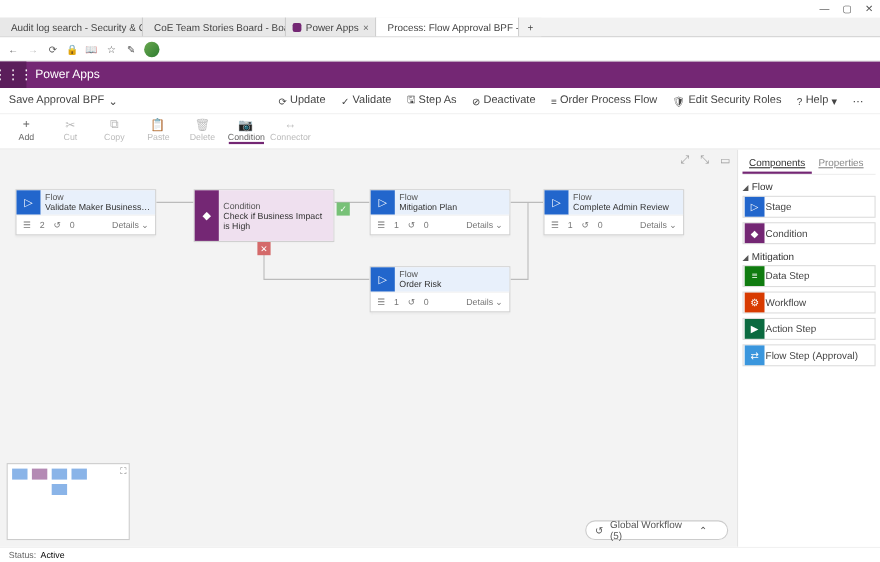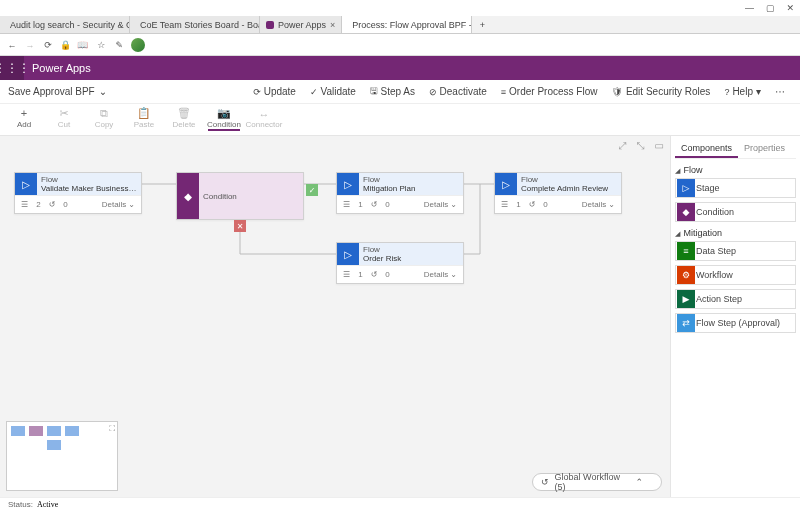--- a/index.html
+++ b/index.html
@@ -76,36 +76,36 @@
 .mm-blue { background: #8ab4e8; }
 .mm-purple { background: #b48ab4; }
 .minimap .exp { position: absolute; top: 2px; right: 2px; font-size: 8px; color: #888; }
 
 
 .gw { position: absolute; right: 8px; bottom: 6px; background: #fff; border: 1px solid #ccc; border-radius: 10px; height: 18px; padding: 0 18px 0 8px; display: flex; align-items: center; gap: 6px; font-size: 9px; color: #555; width: 130px; }
 .gw .chev { margin-left: auto; }
 
 
 .sp-tabs { display: flex; font-size: 9px; border-bottom: 1px solid #eee; }
-.sp-tab { padding: 3px 6px; color: #888; }
+.sp-tab { padding: 3px 6px; color: #888; text-decoration: underline; }
 .sp-tab.active { color: #333; border-bottom: 2px solid #742774; }
 .sp-section { font-size: 9px; color: #333; margin: 6px 0 3px; }
 .sp-section::before { content: "◢"; font-size: 7px; margin-right: 3px; color: #555; transform: rotate(0); display: inline-block; }
 .comp { display: flex; align-items: center; height: 20px; border: 1px solid #ddd; margin-bottom: 4px; font-size: 9px; color: #444; }
 .comp .cic { width: 18px; height: 18px; display: flex; align-items: center; justify-content: center; color: #fff; margin: 1px; font-size: 9px; }
 .c-blue { background: #2266cc; }
 .c-purple { background: #742774; }
 .c-green { background: #107c10; }
 .c-orange { background: #d83b01; }
 .c-dgreen { background: #0b6a40; }
 .c-lblue { background: #3a96dd; }
 
 
 .statusbar { height: 14px; background: #fff; border-top: 1px solid #eee; font-size: 8px; color: #666; padding-left: 8px; display: flex; align-items: center; gap: 4px; }
-.statusbar .v { color: #000; font-family: Liberation Serif, serif; }
+.statusbar .v { color: #000; }
 </style>
 </head>
 <body>
 
 <div class="titlebar">
   <span>—</span>
   <span>▢</span>
   <span>✕</span>
 </div>
 <div class="tabs-row">
@@ -250,20 +250,21 @@
             <span>⌄</span>
           </span>
       </div>
     </div>
 
     <div class="stage" style="left:176px;top:36px;height:48px">
       <div class="stage-head" style="height:46px">
         <div class="stage-ic purple-ic">◆</div>
         <div class="stage-tx light-purple">
             <span class="t1">Condition</span>
+            <span class="t2" style="white-space:normal">Check if Business Impact is High</span>
           </div>
       </div>
     </div>
     <div class="cond-tag cond-yes" style="left:306px;top:48px">✓</div>
     <div class="cond-tag cond-no" style="left:234px;top:84px">✕</div>
 
     <div class="stage" style="left:336px;top:36px">
       <div class="stage-head">
         <div class="stage-ic blue-ic">▷</div>
         <div class="stage-tx light-blue">

